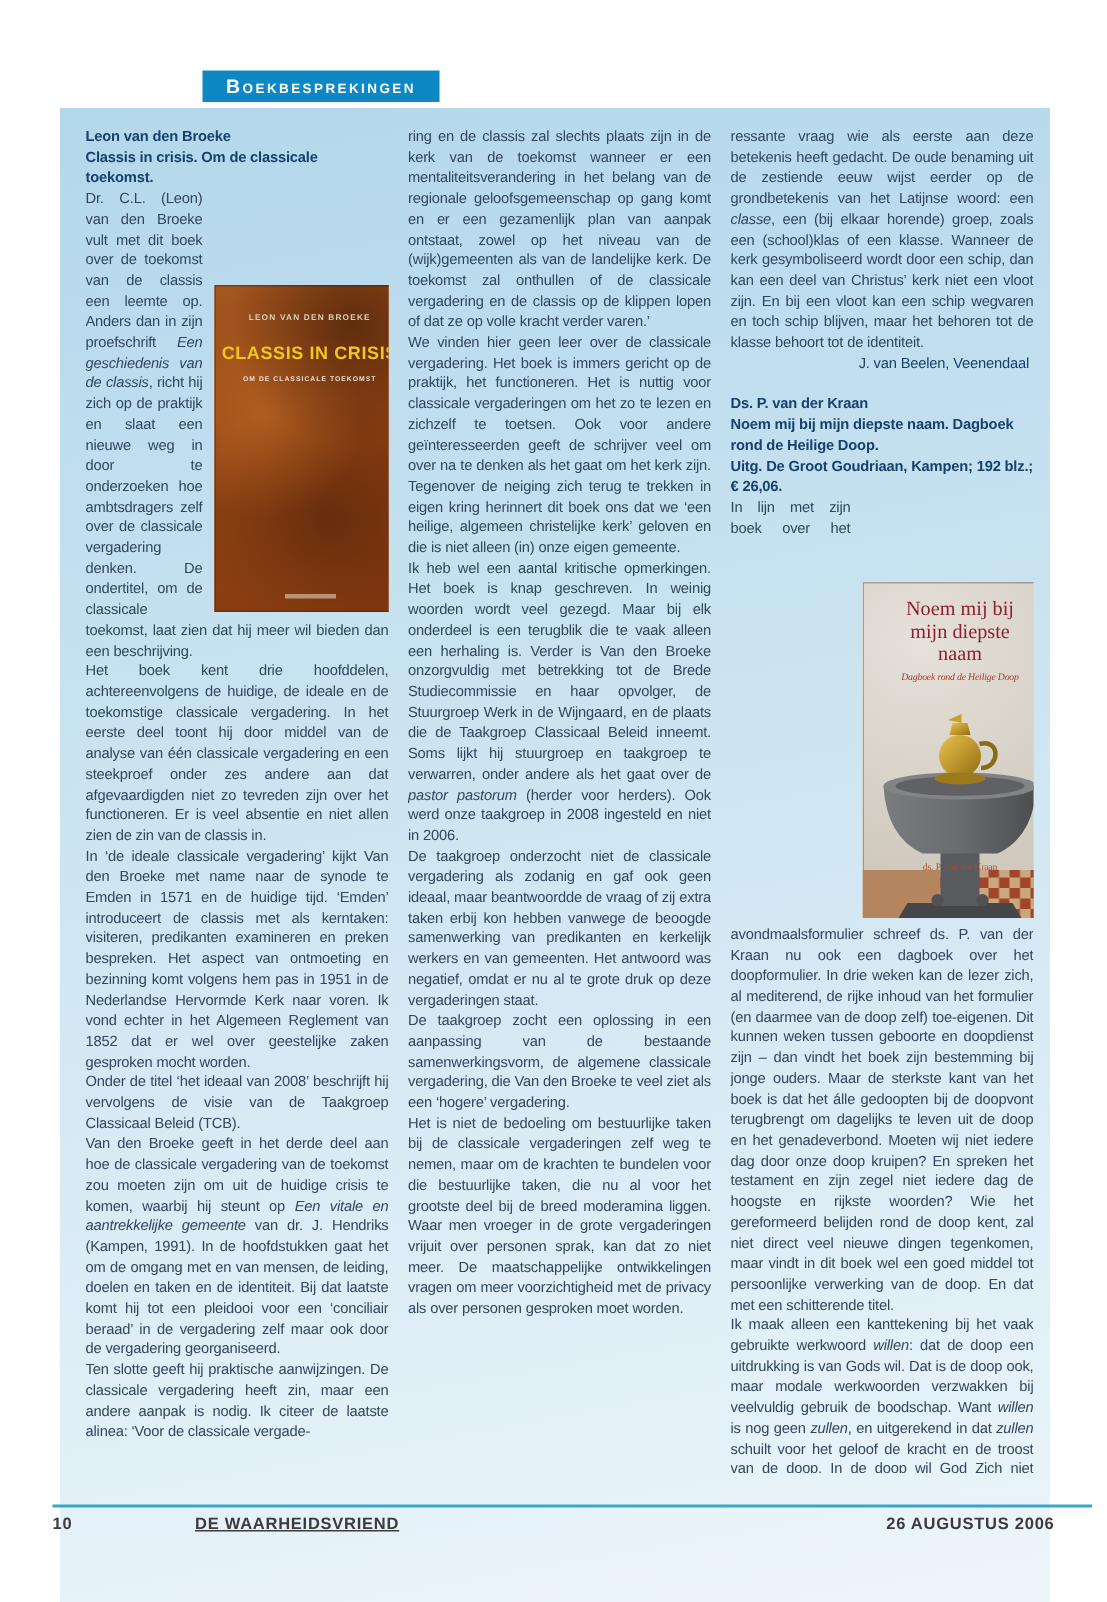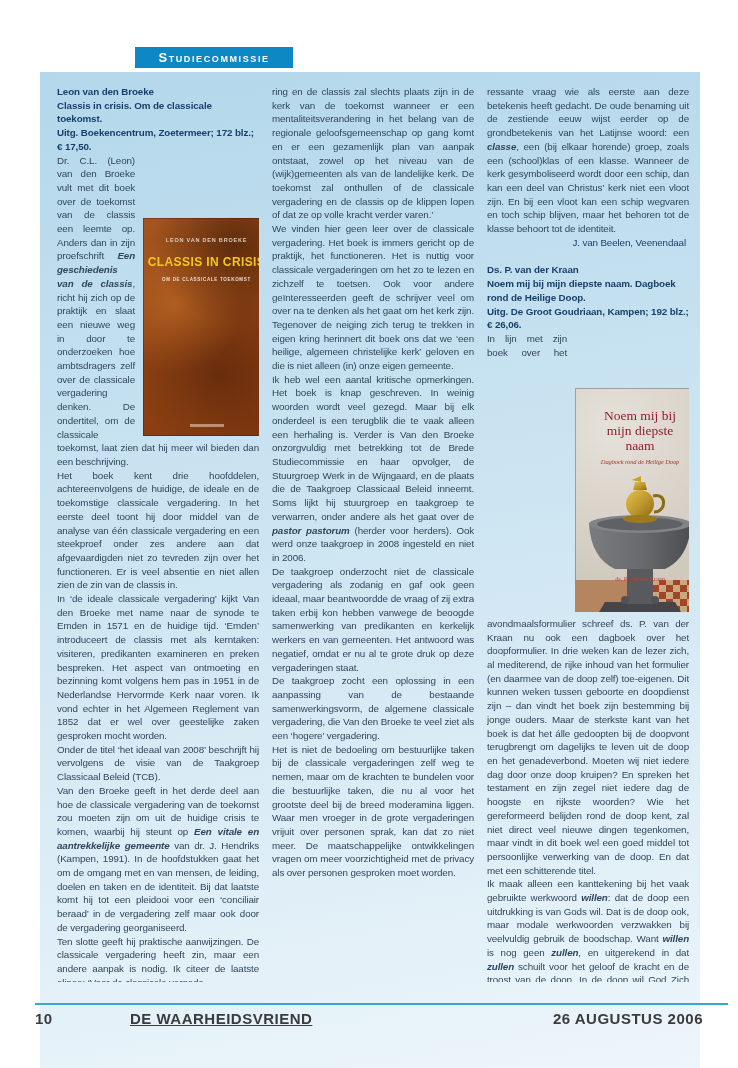--- a/index.html
+++ b/index.html
@@ -17,21 +17,21 @@
   .titlebar span{font-variant:small-caps;font-weight:bold;font-size:13px;letter-spacing:1.6px;}
   .panel{position:absolute;left:40px;top:72px;width:660px;height:1018px;
          background:linear-gradient(170deg,#b3d7eb 0%,#cde5f2 45%,#eef6fb 100%);}
   .cols{display:flex;gap:13px;padding:13px 11px 0 17px;}
   .col{width:202px;height:897px;overflow:hidden;font-size:9.8px;line-height:13.7px;
        color:var(--body-text);letter-spacing:-0.12px;}
   .col p{text-align:justify;}
   .bh{font-weight:bold;color:var(--heading-text);text-align:left !important;}
   .sig{font-weight:normal;color:var(--heading-text);text-align:right !important;padding-right:3px;}
   .revhead2{margin-top:14px;}
-  i{font-style:italic;font-weight:bold;}
+  i{font-style:italic;}
 
   
   .cover1{float:right;width:127px;height:218px;margin:64px -11px 5px 8px;position:relative;
           background:
             radial-gradient(circle at 72% 12%, rgba(50,20,4,.55), transparent 38%),
             radial-gradient(circle at 25% 40%, rgba(210,120,45,.45), transparent 42%),
             radial-gradient(circle at 60% 72%, rgba(70,28,8,.5), transparent 48%),
             radial-gradient(circle at 40% 90%, rgba(150,70,20,.6), transparent 50%),
             linear-gradient(150deg,#a5571f 0%,#8a3f12 55%,#7d340e 100%);
           background-color:var(--cover1-bg);box-shadow:0 0 0 1px rgba(60,25,5,.4) inset;}
@@ -42,53 +42,52 @@
   .c1-sub{margin-top:3px;text-align:center !important;font-size:4.5px;letter-spacing:.7px;
           color:#e9ddcf;font-weight:bold;}
   .c1-imprint{position:absolute;bottom:9px;left:50%;width:34px;height:3px;margin-left:-17px;
               background:rgba(235,220,200,.55);}
 
   
   .cover2{float:right;width:130px;height:224px;margin:56px -16px 5px 8px;position:relative;
           background:radial-gradient(circle at 30% 18%, #e6e1d9, #cfc9be 75%);
           background-color:var(--cover2-bg);box-shadow:0 0 0 1px rgba(110,100,85,.5) inset;
           overflow:hidden;}
-  .c2-title{margin:20px auto 0;width:88px;text-align:center !important;
+  .c2-title{margin:10px auto 0;width:88px;text-align:center !important;
             font-family:"Liberation Serif",serif;font-size:13.5px;line-height:15px;
             color:var(--cover2-title-color);letter-spacing:0;}
   .c2-sub{margin-top:2px;text-align:center !important;font-family:"Liberation Serif",serif;
           font-style:italic;font-size:6.5px;color:#a53a2e;}
   .c2-art{position:absolute;left:0;bottom:0;width:130px;height:146px;display:block;}
   .c2-author{position:absolute;bottom:26px;width:100%;text-align:center !important;
              font-family:"Liberation Serif",serif;font-size:6.5px;color:#b14a38;}
 
   
   .footrule{position:absolute;left:35px;top:1003px;width:693px;height:2px;background:var(--rule-color);}
   .footer{position:absolute;left:35px;top:1010px;width:668px;display:flex;align-items:baseline;
-          font-size:15px;font-weight:bold;letter-spacing:.5px;color:#3b3b3b;}
+          font-size:11px;font-weight:bold;letter-spacing:.5px;color:#3b3b3b;}
   .foot-page{width:95px;}
   .foot-mag{flex:1;text-align:left;text-decoration:underline;}
   .foot-date{text-align:right;}
 </style>
 </head>
 <body>
 
 <div class="page">
 
   <div class="titlebar">
-    <span>Studiecommissie</span>
+    <span>Boekbesprekingen</span>
   </div>
 
   <div class="panel">
     <div class="cols">
 
       <div class="col">
         <p class="bh">Leon van den Broeke</p>
         <p class="bh">Classis in crisis. Om de classicale toekomst.</p>
-        <p class="bh">Uitg. Boekencentrum, Zoetermeer; 172 blz.; € 17,50.</p>
         <p><span class="cover1" style="display:block;">
             <span class="c1-author" style="display:block;">LEON VAN DEN BROEKE</span>
             <span class="c1-title" style="display:block;">CLASSIS IN CRISIS</span>
             <span class="c1-sub" style="display:block;">OM DE CLASSICALE TOEKOMST</span>
             <span class="c1-imprint"></span>
           </span><span>Dr. C.L. (Leon) van den Broeke vult met dit boek over de toekomst van de classis een leemte op. Anders dan in zijn proefschrift </span><i>Een geschiedenis van de classis</i><span>, richt hij zich op de praktijk en slaat een nieuwe weg in door te onderzoeken hoe ambtsdragers zelf over de classicale vergadering denken. De ondertitel, om de classicale toekomst, laat zien dat hij meer wil bieden dan een beschrijving.</span></p>
         <p><span>Het boek kent drie hoofddelen, achtereenvolgens de huidige, de ideale en de toekomstige classicale vergadering. In het eerste deel toont hij door middel van de analyse van één classicale vergadering en een steekproef onder zes andere aan dat afgevaardigden niet zo tevreden zijn over het functioneren. Er is veel absentie en niet allen zien de zin van de classis in.</span></p>
         <p><span>In ‘de ideale classicale vergadering’ kijkt Van den Broeke met name naar de synode te Emden in 1571 en de huidige tijd. ‘Emden’ introduceert de classis met als kerntaken: visiteren, predikanten examineren en preken bespreken. Het aspect van ontmoeting en bezinning komt volgens hem pas in 1951 in de Nederlandse Hervormde Kerk naar voren. Ik vond echter in het Algemeen Reglement van 1852 dat er wel over geestelijke zaken gesproken mocht worden.</span></p>
         <p><span>Onder de titel ‘het ideaal van 2008’ beschrijft hij vervolgens de visie van de Taakgroep Classicaal Beleid (TCB).</span></p>
         <p><span>Van den Broeke geeft in het derde deel aan hoe de classicale vergadering van de toekomst zou moeten zijn om uit de huidige crisis te komen, waarbij hij steunt op </span><i>Een vitale en aantrekkelijke gemeente</i><span> van dr. J. Hendriks (Kampen, 1991). In de hoofdstukken gaat het om de omgang met en van mensen, de leiding, doelen en taken en de identiteit. Bij dat laatste komt hij tot een pleidooi voor een ‘conciliair beraad’ in de vergadering zelf maar ook door de vergadering georganiseerd.</span></p>

